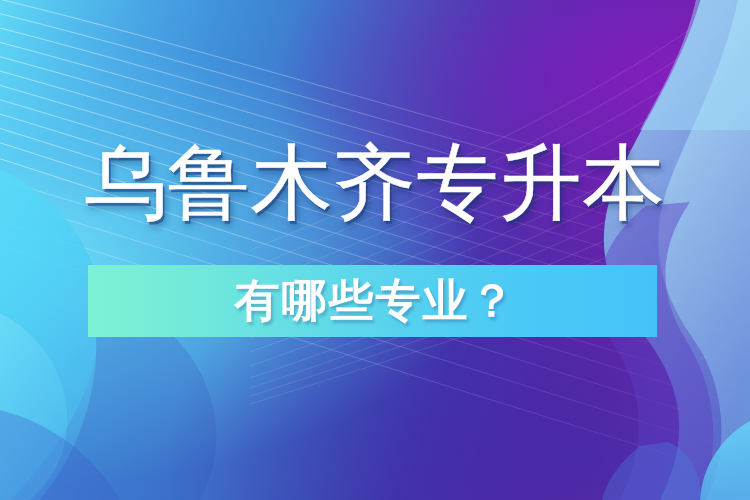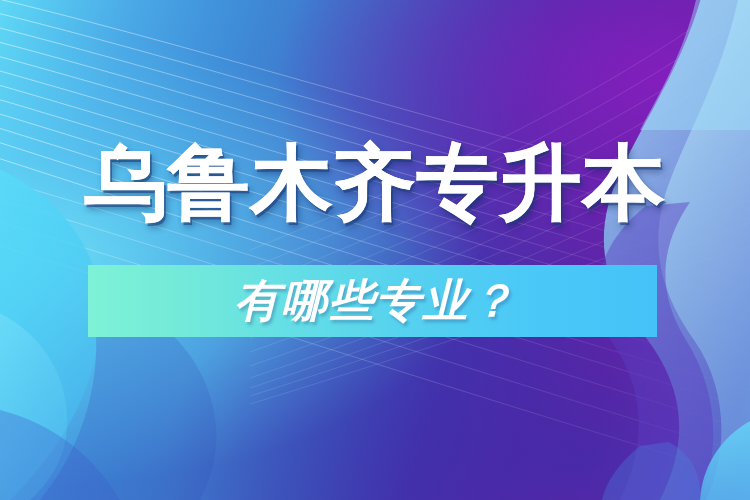--- a/index.html
+++ b/index.html
@@ -51,21 +51,21 @@
   
   .title-wrap{
     position:absolute;left:0;right:0;top:142px;
     text-align:center;
     pointer-events:none;
   }
   .title{
     display:inline-block;
     font-family:"DejaVu Sans","Liberation Sans",sans-serif;
     font-size:82px;
-    font-weight:700;
+    font-weight:400;
     line-height:1;
     color:#ffffff;
     letter-spacing:1px;
     text-shadow:
        2px 3px 0 rgba(26,58,122,.55),
        3px 5px 7px rgba(12,32,80,.40);
     -webkit-text-stroke:0.5px #ffffff;
   }
 
   
@@ -74,21 +74,20 @@
     left:88px;top:265px;
     width:569px;height:72px;
     background:linear-gradient(90deg,#7ef2d6 0%, #73ead9 16%, #62dde6 38%, #55d0f0 58%, #4ac8f7 78%, #45c3f9 100%);
   }
   .band-text{
     position:absolute;inset:0;
     display:flex;align-items:center;justify-content:center;
     font-family:"DejaVu Sans","Liberation Sans",sans-serif;
     font-size:45px;
     font-weight:700;
-    font-style:italic;
     color:#ffffff;
     letter-spacing:2px;
     text-shadow:2px 3px 3px rgba(40,90,150,.35);
     padding-left:6px;
   }
 </style>
 </head>
 <body>
 
 <div id="stage">

